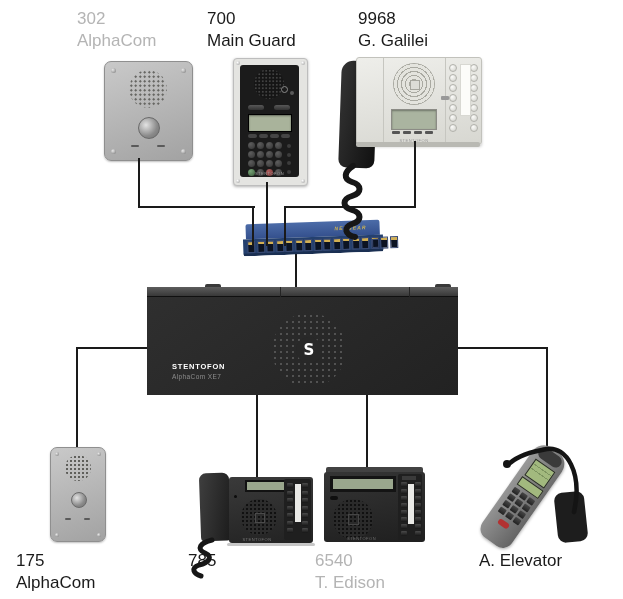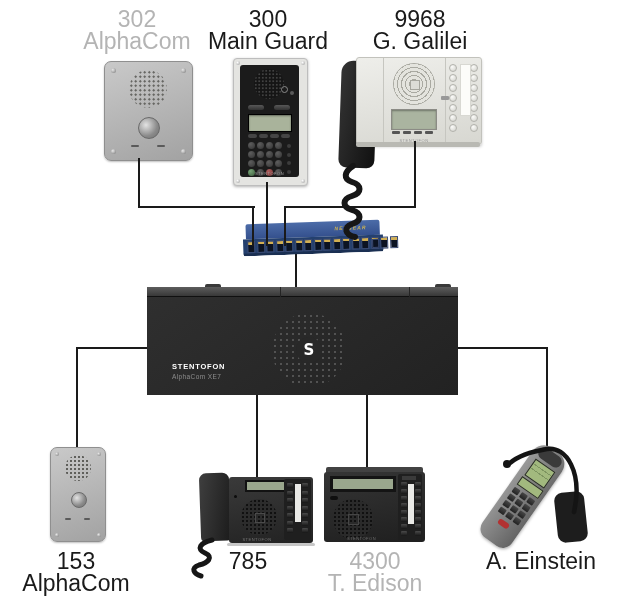--- a/index.html
+++ b/index.html
@@ -1,19 +1,19 @@
 <!DOCTYPE html>
 <html><head>
 <meta charset="utf-8">
 <style>
   html,body{margin:0;padding:0;background:#fff;}
   .stage{position:relative;width:623px;height:599px;background:#fff;overflow:hidden;
          font-family:"Liberation Sans",sans-serif;}
   
-  .lbl{position:absolute;text-align:center;font-size:23px;line-height:22px;color:#1a1a1a;}
+  .lbl{position:absolute;font-size:17px;line-height:22px;color:#1a1a1a;}
   .lbl.dimmed{color:#b4b4b4;}
   .lbl-top{top:8px;}
   .lbl-bot{top:550px;}
   
   .wire{position:absolute;background:#1a1a1a;z-index:7;}
   
   .panel{position:absolute;background:linear-gradient(160deg,#c9c9c9,#a2a2a2);
          border:1px solid #8f8f8f;border-radius:7px;box-shadow:0 1px 2px rgba(0,0,0,.25);z-index:6;}
   .screw{position:absolute;width:5px;height:5px;border-radius:50%;
          background:radial-gradient(circle at 35% 35%,#e8e8e8,#767676);}
@@ -146,21 +146,21 @@
 </head>
 <body>
 
 <div class="stage">
 
   <div class="lbl lbl-top dimmed" style="left:77px;width:120px;">
     <div>302</div>
     <div>AlphaCom</div>
   </div>
   <div class="lbl lbl-top" style="left:207px;width:122px;">
-    <div>300</div>
+    <div>700</div>
     <div>Main Guard</div>
   </div>
   <div class="lbl lbl-top" style="left:358px;width:124px;">
     <div>9968</div>
     <div>G. Galilei</div>
   </div>
 
   <div class="wire" style="left:138px;top:158px;width:2px;height:50px;"></div>
   <div class="wire" style="left:138px;top:206px;width:117px;height:2px;"></div>
   <div class="wire" style="left:252px;top:206px;width:2px;height:40px;"></div>
@@ -422,27 +422,27 @@
   </div>
 
   <svg class="overlay" width="623" height="599" viewBox="0 0 623 599">
     <path d="M353,166 c-9,6 -10,13 -1,16 c10,3 10,11 0,14 c-10,3 -10,11 0,14 c10,3 10,11 0,14 c-9,3 -7,11 3,13" fill="none" stroke="#161616" stroke-width="6" stroke-linecap="round"></path>
     <path d="M212,540 c-12,3 -16,9 -7,13 c9,4 3,10 -6,12 c-9,3 -5,9 2,11" fill="none" stroke="#161616" stroke-width="5" stroke-linecap="round"></path>
     <path d="M574,512 C583,472 566,446 547,449 C529,452 518,456 510,463" fill="none" stroke="#141414" stroke-width="4.5" stroke-linecap="round"></path>
     <circle cx="507" cy="464" r="4" fill="#141414"></circle>
   </svg>
 
   <div class="lbl lbl-bot" style="left:16px;width:120px;">
-    <div>153</div>
+    <div>175</div>
     <div>AlphaCom</div>
   </div>
   <div class="lbl lbl-bot" style="left:188px;width:120px;">
     <div>785</div>
   </div>
   <div class="lbl lbl-bot dimmed" style="left:315px;width:120px;">
-    <div>4300</div>
+    <div>6540</div>
     <div>T. Edison</div>
   </div>
   <div class="lbl lbl-bot" style="left:479px;width:124px;">
-    <div>A. Einstein</div>
+    <div>A. Elevator</div>
   </div>
 
 </div>
 
 </body></html>

